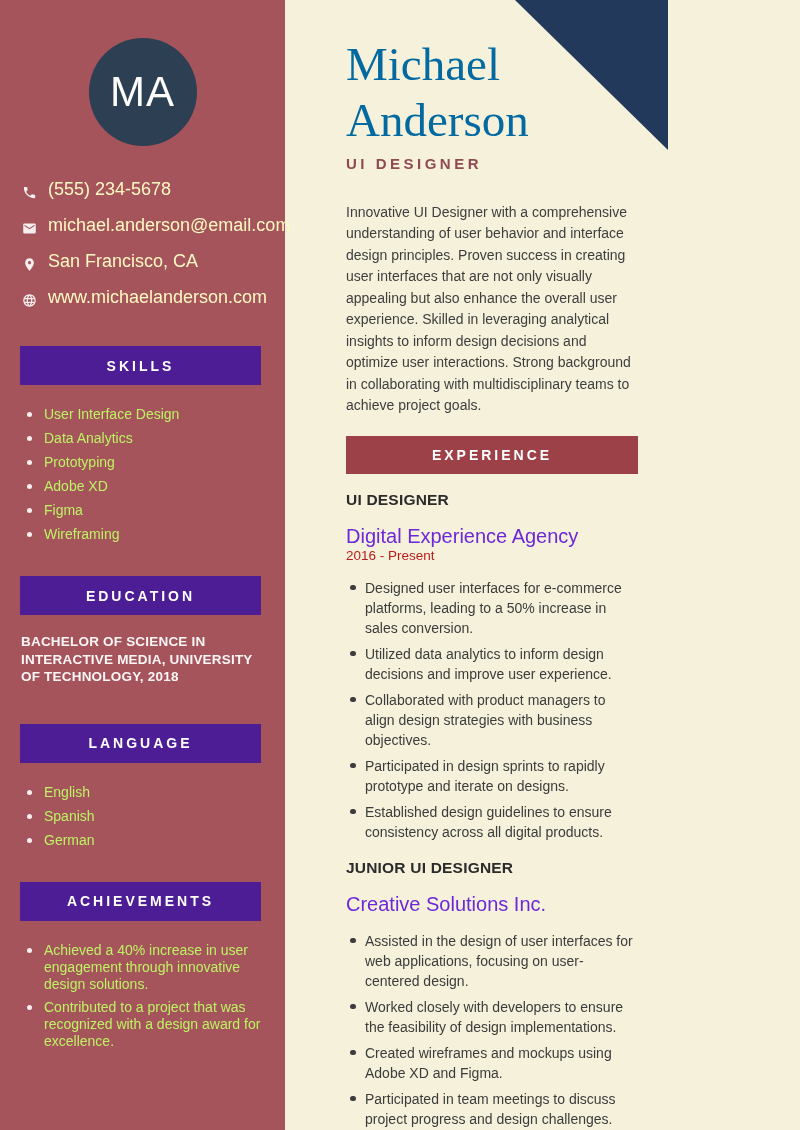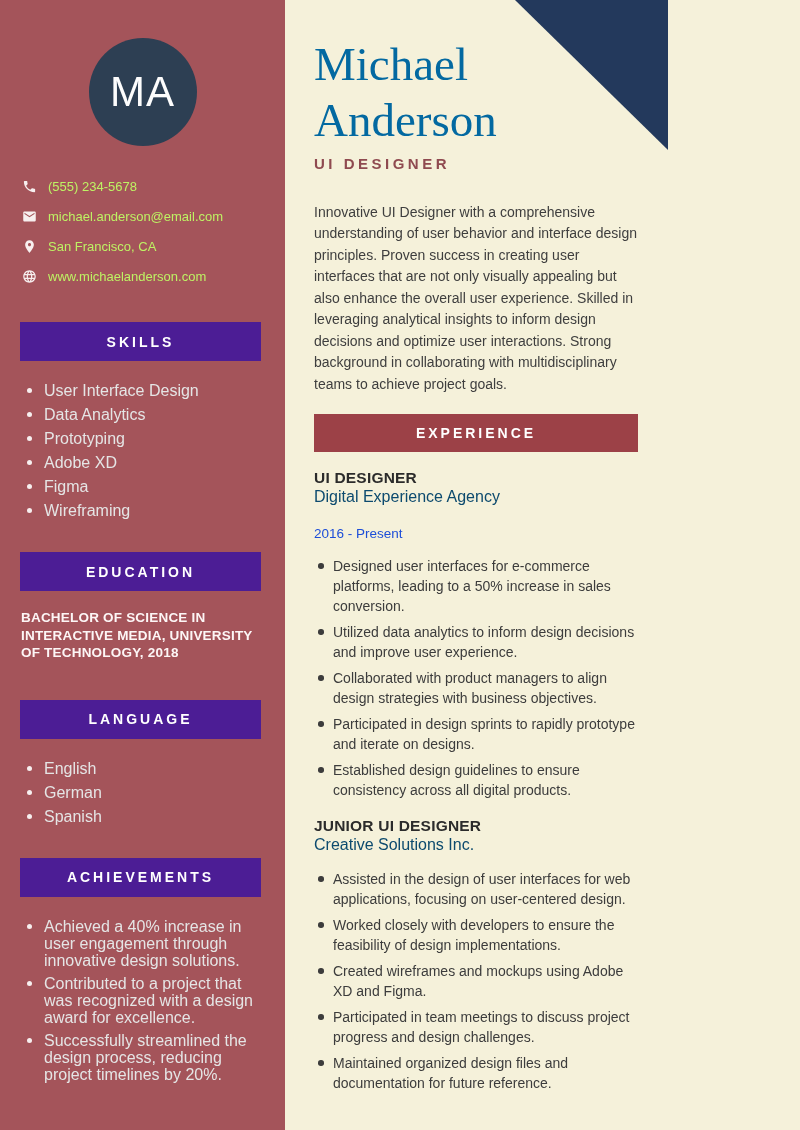--- a/index.html
+++ b/index.html
@@ -8,20 +8,21 @@
     font-family: "Liberation Sans", sans-serif;
     background: #f5f1da;
   }
   .page {
     position: relative;
     width: 668px;
     height: 1130px;
     display: flex;
     overflow: hidden;
     background: #f5f1da;
+    gap: 32px;
   }
 
   
   .sidebar {
     width: 285px;
     min-width: 285px;
     height: 100%;
     background: #a4545a;
     color: #f6ecec;
     padding-bottom: 30px;
@@ -38,25 +39,25 @@
   }
   .avatar span {
     color: #fdfdfd;
     font-size: 42px;
     font-weight: 500;
     letter-spacing: 1px;
   }
   .contact { list-style: none; margin-top: 33px; padding: 0 18px 0 22px; }
   .contact li {
     display: flex;
-    align-items: center;
+    align-items: flex-end;
     gap: 11px;
     margin-bottom: 15px;
-    font-size: 13px;
-    color: #bef264;
+    font-size: 18px;
+    color: #fef9c3;
   }
   .contact li svg { flex: 0 0 auto; display: block; }
 
   .side-header {
     margin: 38px 24px 0 20px;
     height: 39px;
     background: #4c1d95;
     display: flex;
     align-items: center;
     justify-content: center;
@@ -68,24 +69,24 @@
   .side-header.tight { margin-top: 33px; }
 
   .side-list {
     list-style: none;
     margin-top: 21px;
     padding: 0 18px 0 22px;
   }
   .side-list li {
     position: relative;
     padding-left: 22px;
-    font-size: 16px;
+    font-size: 14px;
     line-height: 17px;
     margin-bottom: 6px;
-    color: #e5e5e5;
+    color: #bef264;
   }
   .side-list.spaced li { margin-bottom: 7px; }
   .side-list li::before {
     content: "";
     position: absolute;
     left: 5px;
     top: 6px;
     width: 5px;
     height: 5px;
     border-radius: 50%;
@@ -151,22 +152,22 @@
     letter-spacing: 3px;
     color: #ffffff;
   }
   .job { margin-top: 17px; }
   .job-title {
     font-size: 15.5px;
     font-weight: bold;
     color: #2b2b2b;
     letter-spacing: 0.2px;
   }
-  .job-company { margin-top: 1px; font-size: 16px; color: #0c4a6e; }
-  .job-dates { margin-top: 20px; font-size: 13.5px; color: #1d4ed8; }
+  .job-company { margin-top: 16px; font-size: 20px; color: #6d28d9; }
+  .job-dates { margin-top: 0; font-size: 13.5px; color: #b91c1c; }
   .job-bullets { list-style: none; margin-top: 15px; }
   .job-bullets li {
     position: relative;
     padding-left: 19px;
     font-size: 14px;
     line-height: 20px;
     margin-bottom: 6px;
     color: #3c3c3c;
     max-width: 455px;
   }
@@ -236,29 +237,28 @@
       <li>Figma</li>
       <li>Wireframing</li>
     </ul>
 
     <div class="side-header tight">EDUCATION</div>
     <p class="edu-text">BACHELOR OF SCIENCE IN INTERACTIVE MEDIA, UNIVERSITY OF TECHNOLOGY, 2018</p>
 
     <div class="side-header">LANGUAGE</div>
     <ul class="side-list spaced">
       <li>English</li>
+      <li>Spanish</li>
       <li>German</li>
-      <li>Spanish</li>
     </ul>
 
     <div class="side-header tight">ACHIEVEMENTS</div>
     <ul class="side-list">
       <li>Achieved a 40% increase in user engagement through innovative design solutions.</li>
       <li>Contributed to a project that was recognized with a design award for excellence.</li>
-      <li>Successfully streamlined the design process, reducing project timelines by 20%.</li>
     </ul>
   </aside>
 
   <main class="main">
     <div class="corner-triangle"></div>
 
     <h1 class="name">Michael Anderson</h1>
     <div class="role">UI DESIGNER</div>
 
     <p class="summary">Innovative UI Designer with a comprehensive understanding of user behavior and interface design principles. Proven success in creating user interfaces that are not only visually appealing but also enhance the overall user experience. Skilled in leveraging analytical insights to inform design decisions and optimize user interactions. Strong background in collaborating with multidisciplinary teams to achieve project goals.</p>

